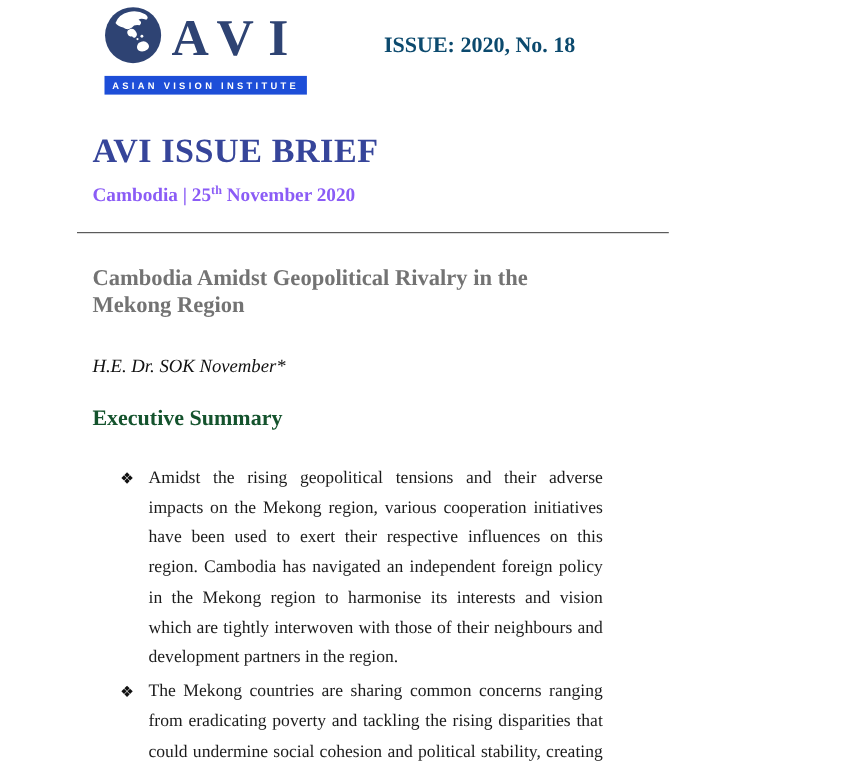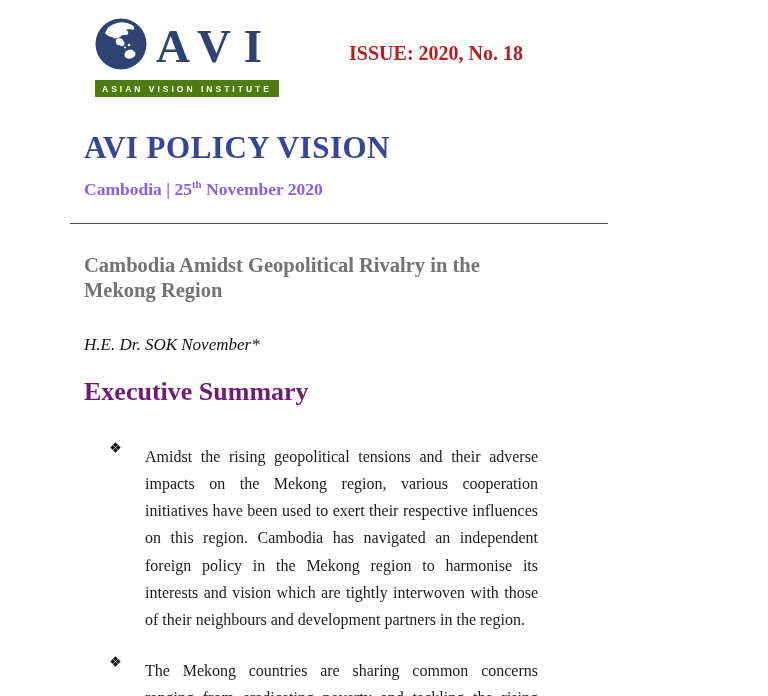--- a/index.html
+++ b/index.html
@@ -3,55 +3,55 @@
 <meta charset="utf-8">
 <style>
   html, body { margin: 0; padding: 0; background: #ffffff; }
   .page {
     position: relative;
     width: 608px;
     height: 696px;
     box-sizing: border-box;
     background: #ffffff;
     overflow: hidden;
-    padding: 18px 58px 0 84px;
+    padding: 6px 58px 0 84px;
     font-family: "Liberation Serif", serif;
     color: #1b1b1b;
   }
 
   
   .header-row { display: flex; justify-content: space-between; align-items: flex-start; }
   .logo-block { margin-left: 11px; }
   .logo-top { display: flex; align-items: center; gap: 9px; }
   .logo-acronym {
     font-size: 47px;
     font-weight: bold;
     color: #2E4373;
     letter-spacing: 13px;
     line-height: 52px;
     white-space: nowrap;
   }
   .logo-banner {
     margin-top: 6px;
     width: fit-content;
-    background: #4d7c0f;
+    background: #1d4ed8;
     color: #ffffff;
     font-family: "Liberation Sans", sans-serif;
     font-size: 8.5px;
     font-weight: bold;
     letter-spacing: 3px;
     padding: 4px 7px 3px 7px;
     white-space: nowrap;
   }
   .issue-number {
     margin-top: 24px;
     margin-right: 27px;
     font-size: 20px;
     font-weight: bold;
-    color: #b91c1c;
+    color: #0c4a6e;
     white-space: nowrap;
   }
 
   
   .brief-title {
     margin: 35px 0 0 0;
     font-size: 31px;
     font-weight: bold;
     color: #36459A;
     letter-spacing: 0.5px;
@@ -84,35 +84,35 @@
   }
   .author-line {
     margin-top: 32px;
     font-size: 17px;
     font-style: italic;
     color: #111111;
     line-height: 20px;
   }
   .section-heading {
     margin: 24px 0 0 0;
-    font-size: 26px;
+    font-size: 20px;
     font-weight: bold;
-    color: #701a75;
+    color: #14532d;
     line-height: 26px;
   }
 
   .bullet-list {
     list-style: none;
     margin: 26px 0 0 0;
     padding: 0 0 0 26px;
   }
   .bullet-item { display: flex; gap: 12px; }
   .bullet-glyph { flex: 0 0 auto; margin-top: 8px; }
   .bullet-text {
-    margin: 12px;
+    margin: 2px;
     font-size: 16px;
     line-height: 27.2px;
     text-align: justify;
     color: #1b1b1b;
   }
 </style>
 </head>
 <body>
 
 <div class="page">
@@ -130,21 +130,21 @@
             <circle cx="30" cy="29.5" r="1" fill="#ffffff"></circle>
           </svg>
         </span>
         <span class="logo-acronym">AVI</span>
       </div>
       <div class="logo-banner">ASIAN VISION INSTITUTE</div>
     </div>
     <div class="issue-number">ISSUE: 2020, No. 18</div>
   </div>
 
-  <h1 class="brief-title">AVI POLICY VISION</h1>
+  <h1 class="brief-title">AVI ISSUE BRIEF</h1>
 
   <div class="dateline"><span>Cambodia | 25</span><sup>th</sup><span> November 2020</span></div>
 
   <hr class="divider">
 
   <h2 class="article-title">Cambodia Amidst Geopolitical Rivalry in the Mekong Region</h2>
 
   <div class="author-line">H.E. Dr. SOK November*</div>
 
   <h3 class="section-heading">Executive Summary</h3>

